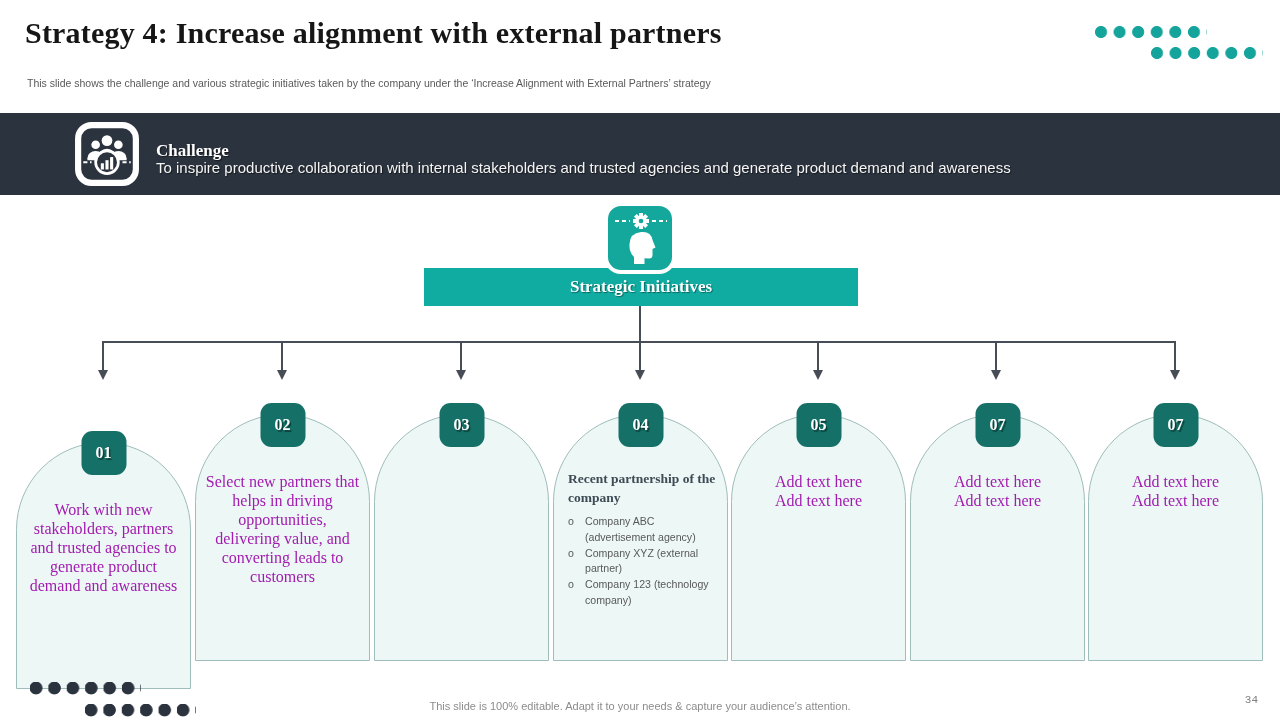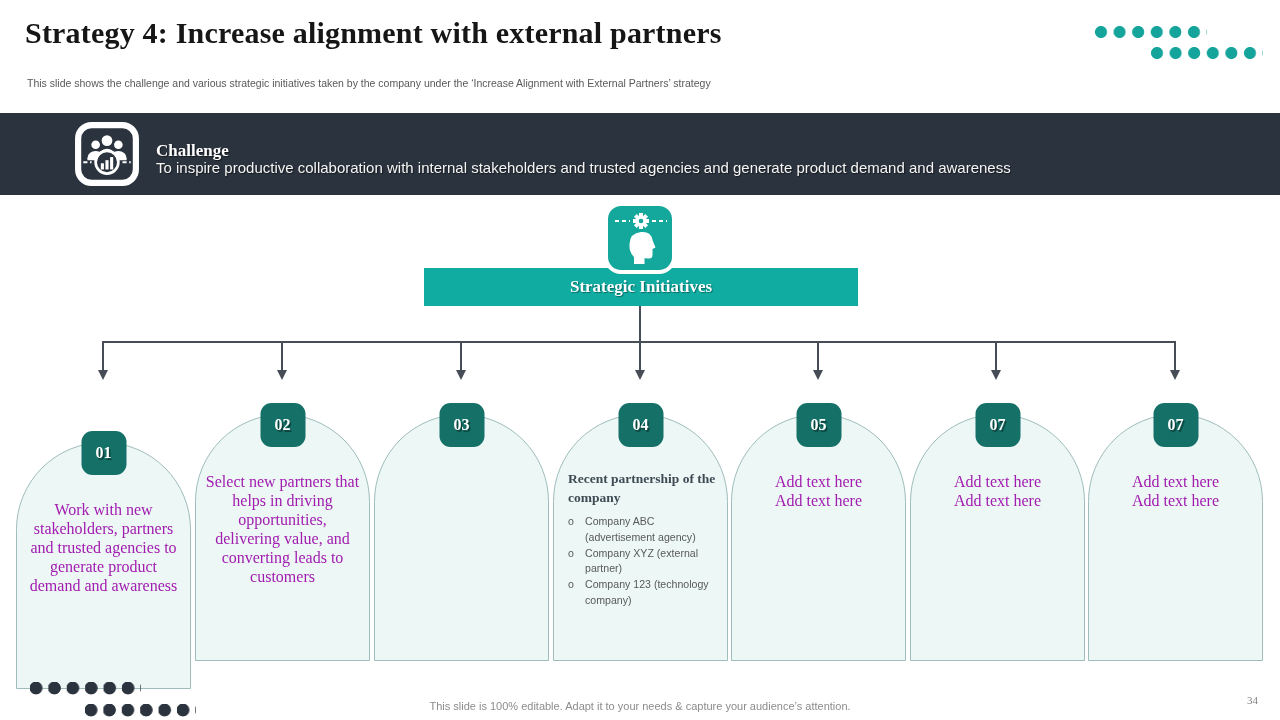--- a/index.html
+++ b/index.html
@@ -49,21 +49,21 @@
   .card4-heading { padding:54px 6px 0 14px; text-align:left; font-size:13.5px; font-weight:bold;
                    line-height:19px; color:#3e4b55; }
   .card4-bullets { padding:7px 4px 0 14px; font-family:"Liberation Sans","DejaVu Sans",sans-serif;
                    font-size:10.6px; line-height:15.8px; color:#595959; }
   .bullet-row { display:flex; }
   .bullet-marker { width:17px; flex:0 0 17px; }
   
   .footer-note { position:absolute; left:0; right:0; top:700px; text-align:center; font-size:11px;
                  color:#8c8c8c; font-family:"Liberation Sans","DejaVu Sans",sans-serif; }
   .page-number { position:absolute; right:22px; top:694px; font-size:11px; color:#808080;
-                 font-family:Liberation Serif, serif; }
+                 font-family:Liberation Mono, monospace; }
 </style>
 </head>
 <body>
 
 <div id="slide">
 
   <h1 class="title">Strategy 4: Increase alignment with external partners</h1>
   <div class="subtitle">This slide shows the challenge and various strategic initiatives taken by the company under the ‘Increase Alignment with External Partners’ strategy</div>
 
   <div>

